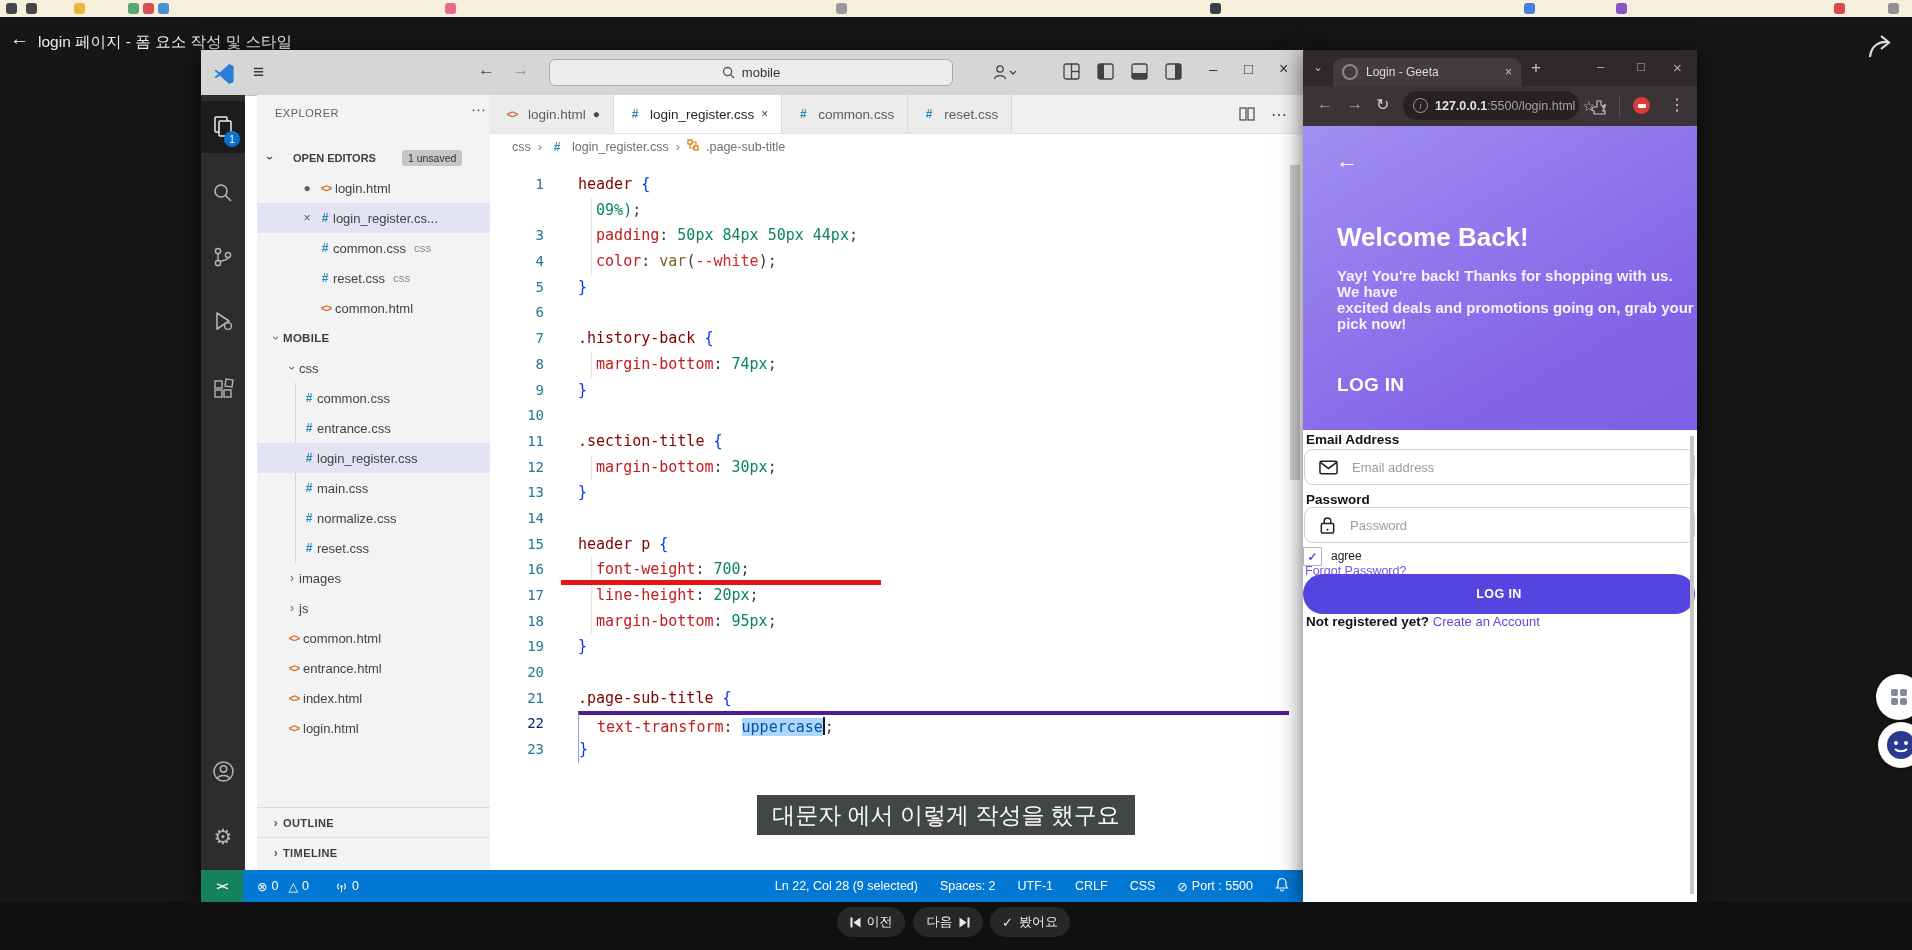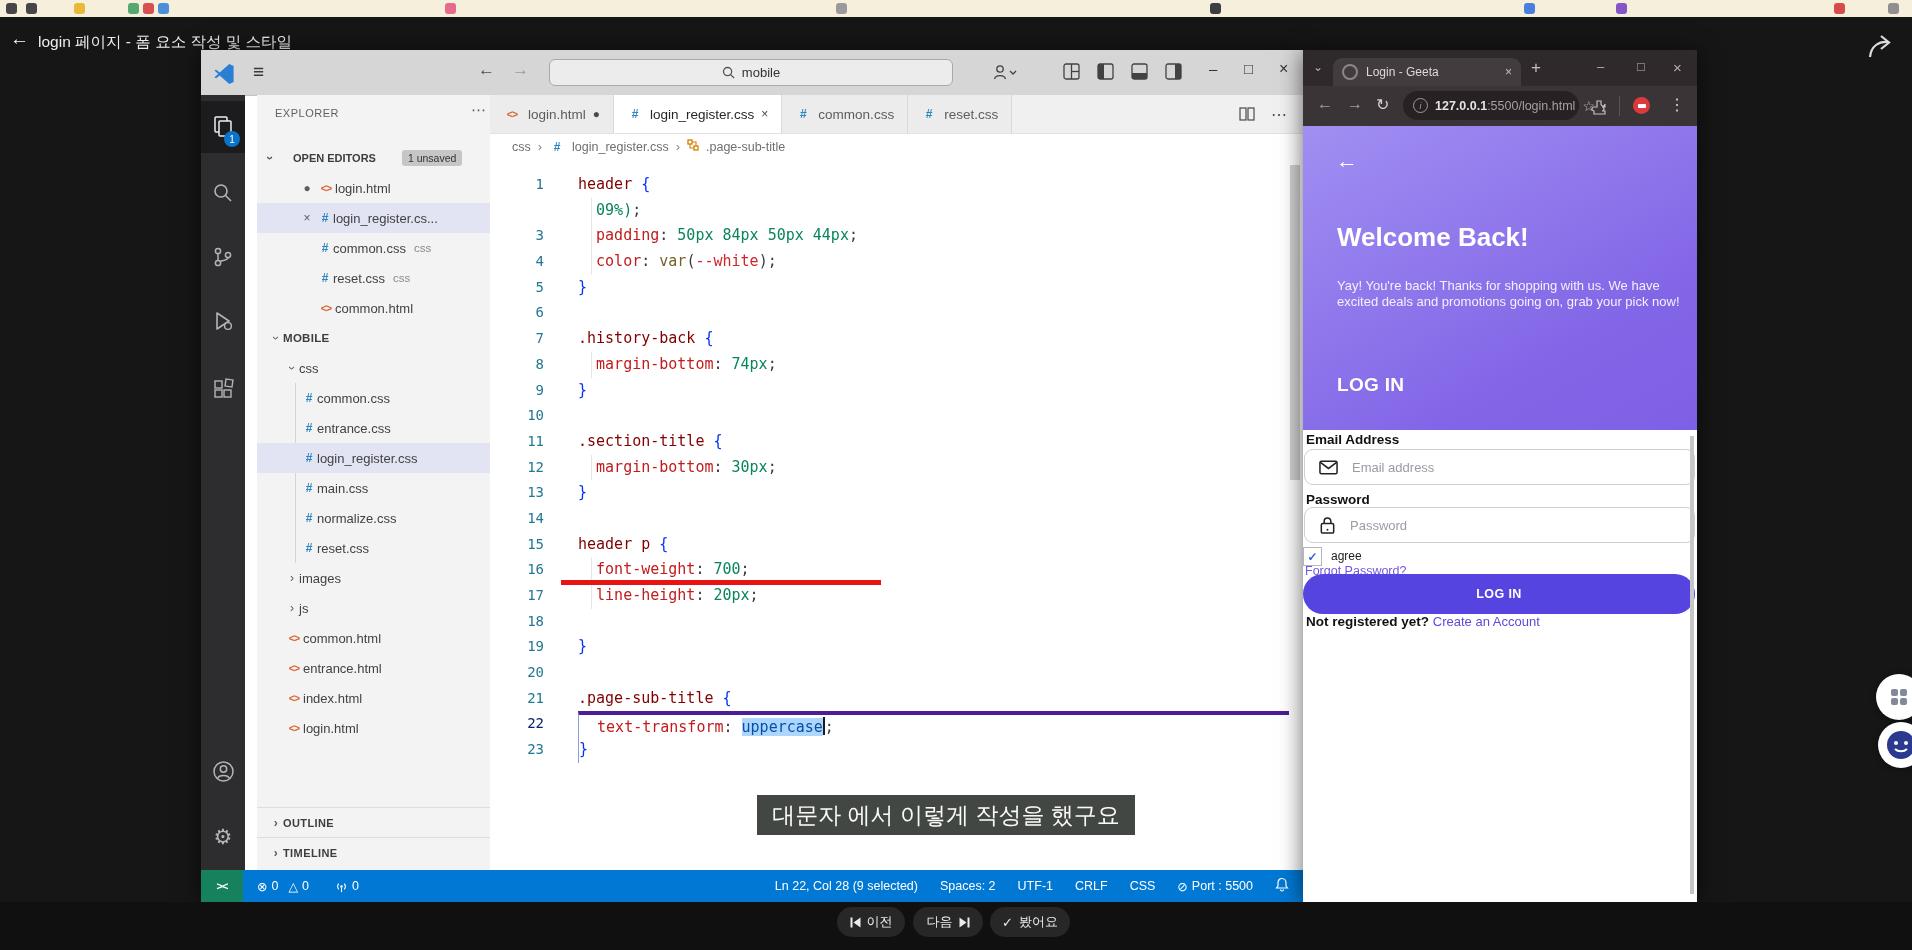--- a/index.html
+++ b/index.html
@@ -90,21 +90,21 @@
   .cr-nico{position:absolute;top:9px;font-size:16px;color:#a79fa1}
   .cr-pill{position:absolute;left:100px;top:5px;width:176px;height:29px;background:#272123;border-radius:15px;
            display:flex;align-items:center;color:#e6e2e3;font-size:12.5px;padding:0 10px;box-sizing:border-box;gap:7px}
   .infoicon{width:13px;height:13px;border:1.2px solid #a09a9c;border-radius:50%;color:#a09a9c;font-size:9px;
             display:flex;align-items:center;justify-content:center;flex:none;font-style:italic}
   .urlrest{color:#a79fa1}
   .cr-page{position:absolute;left:0;top:76px;right:0;bottom:0;background:#fff;overflow:hidden}
   .hero{position:absolute;left:0;top:0;right:0;height:304px;background:linear-gradient(150deg,#a18ff2 0%,#8366e7 70%,#7d60e5 100%)}
   .hero-back{position:absolute;left:33px;top:22px;color:#fff;font-size:22px}
   .hero-h1{position:absolute;left:34px;top:96px;color:#fff;font-size:26px;font-weight:800}
-  .hero-p{position:absolute;left:34px;top:152px;color:#f3f0ff;font-size:13px;font-weight:normal;line-height:16px}
+  .hero-p{position:absolute;left:34px;top:142px;color:#f3f0ff;font-size:15px;font-weight:bold;line-height:16px}
   .hero-sub{position:absolute;left:34px;top:248px;color:#fff;font-size:19px;font-weight:800;letter-spacing:.3px}
   .flabel{position:absolute;left:3px;font-size:13.5px;font-weight:bold;color:#111}
   .finput{position:absolute;left:1px;right:2px;height:36px;border:1px solid #cfcfcf;border-radius:9px;
           display:flex;align-items:center;gap:14px;padding-left:14px;box-sizing:border-box;background:#fff}
   .fph{color:#9b9ba6;font-size:13px}
   .fcheck{position:absolute;left:0px;top:421px;width:17px;height:17px;background:#fff;border:1px solid #b5b5c2;
           display:flex;align-items:center;justify-content:center;color:#3b5bdb;font-size:12px;font-weight:bold}
   .agree{position:absolute;left:28px;top:423px;font-size:12px;color:#222}
   .forgot{position:absolute;left:2px;top:438px;font-size:12.5px;color:#7158e2}
   .login-btn{position:absolute;left:0;right:2px;top:448px;height:40px;border-radius:22px;background:#5544e0;
@@ -392,21 +392,21 @@
           <div class="row"><span class="ln">8</span><span class="codeline"><span class="guide"></span><span class="pl">  </span><span class="prop">margin-bottom</span><span class="pl">: </span><span class="val">74px</span><span class="pl">;</span></span></div>
           <div class="row"><span class="ln">9</span><span class="codeline"><span class="br">}</span></span></div>
           <div class="row"><span class="ln">10</span><span class="codeline"></span></div>
           <div class="row"><span class="ln">11</span><span class="codeline"><span class="sel">.section-title</span><span class="pl"> </span><span class="br">{</span></span></div>
           <div class="row"><span class="ln">12</span><span class="codeline"><span class="guide"></span><span class="pl">  </span><span class="prop">margin-bottom</span><span class="pl">: </span><span class="val">30px</span><span class="pl">;</span></span></div>
           <div class="row"><span class="ln">13</span><span class="codeline"><span class="br">}</span></span></div>
           <div class="row"><span class="ln">14</span><span class="codeline"></span></div>
           <div class="row"><span class="ln">15</span><span class="codeline"><span class="sel">header</span><span class="pl"> </span><span class="sel">p</span><span class="pl"> </span><span class="br">{</span></span></div>
           <div class="row"><span class="ln">16</span><span class="codeline"><span class="guide"></span><span class="pl">  </span><span class="prop">font-weight</span><span class="pl">: </span><span class="val">700</span><span class="pl">;</span></span></div>
           <div class="row"><span class="ln">17</span><span class="codeline"><span class="guide"></span><span class="pl">  </span><span class="prop">line-height</span><span class="pl">: </span><span class="val">20px</span><span class="pl">;</span></span></div>
-          <div class="row"><span class="ln">18</span></div>
+          <div class="row"><span class="ln">18</span><span class="codeline"><span class="guide"></span><span class="pl">  </span><span class="prop">margin-bottom</span><span class="pl">: </span><span class="val">95px</span><span class="pl">;</span></span></div>
           <div class="row"><span class="ln">19</span><span class="codeline"><span class="br">}</span></span></div>
           <div class="row"><span class="ln">20</span><span class="codeline"></span></div>
           <div class="row"><span class="ln">21</span><span class="codeline"><span class="sel">.page-sub-title</span><span class="pl"> </span><span class="br">{</span></span></div>
           <div class="row cur"><span class="ln">22</span><span class="codeline"><span class="pl">  </span><span class="prop">text-transform</span><span class="pl">: </span><span class="kw hl">uppercase</span><span class="caret"></span><span class="pl">;</span></span></div>
           <div class="row curl"><span class="ln">23</span><span class="codeline"><span class="br">}</span></span></div>
         </div>
       <div class="scrollthumb"></div>
     </div>
 
     <div class="statusbar">

